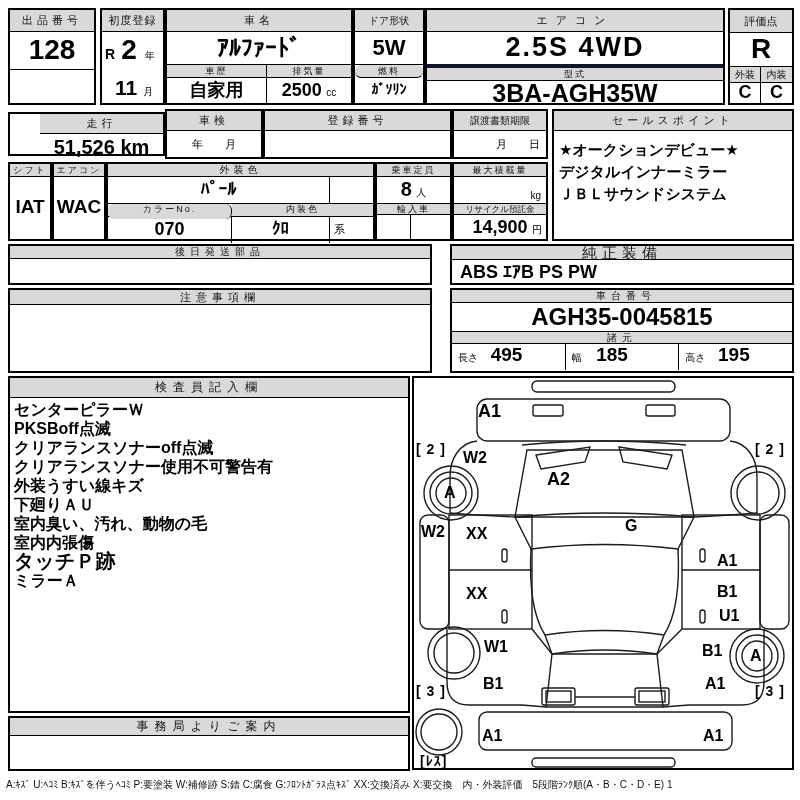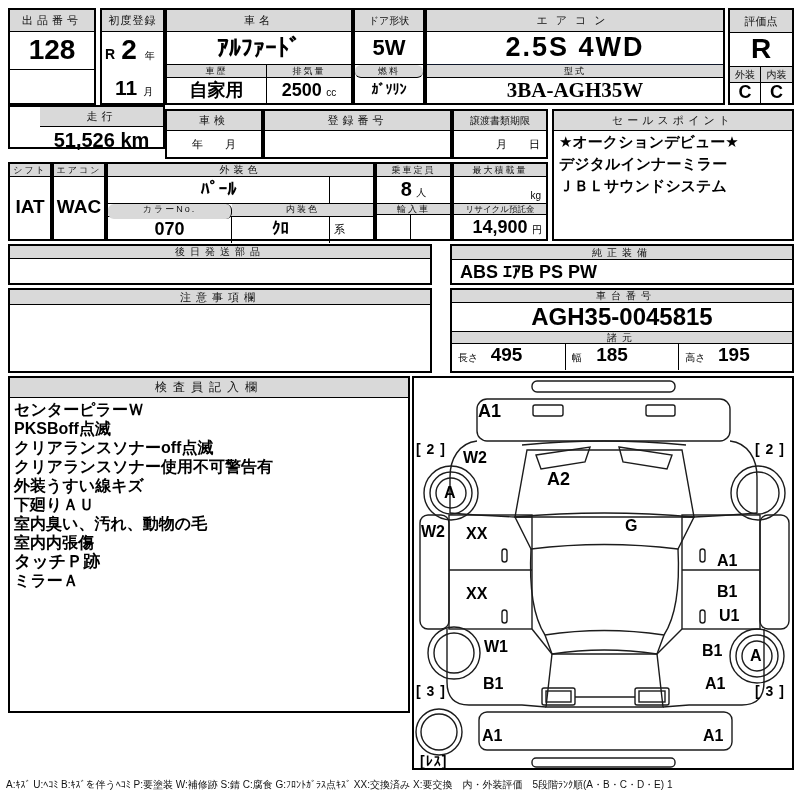--- a/index.html
+++ b/index.html
@@ -65,42 +65,42 @@
     <div class="v" style="height:32px;font-size:22px;line-height:31px;">5W</div>
     <div style="border-top:1px solid #000;">
       <div class="hd2" style="height:13px;line-height:12px;border-radius:6px;">燃料</div>
       <div class="v" style="font-size:14px;line-height:23px;">ｶﾞｿﾘﾝ</div>
     </div>
   </div>
 
   <div class="box" style="left:425px;top:8px;width:300px;height:97px;">
     <div class="hd" style="height:22px;line-height:21px;letter-spacing:8px;">エアコン</div>
     <div class="v" style="height:32px;font-size:27px;line-height:31px;letter-spacing:2px;">2.5S 4WD</div>
-    <div style="border-top:1px solid #0f172a;font-family:Liberation Serif, serif;">
+    <div style="border-top:4px solid #0f172a;">
       <div class="hd2" style="height:13px;line-height:12px;">型式</div>
-      <div class="v" style="font-size:21px;line-height:24px;">3BA-AGH35W</div>
+      <div class="v" style="font-size:25px;line-height:24px;">3BA-AGH35W</div>
     </div>
   </div>
 
   <div class="box" style="left:728px;top:8px;width:66px;height:97px;">
     <div class="hd" style="height:23px;line-height:22px;letter-spacing:0;font-size:11px;">評価点</div>
     <div class="v" style="height:33px;font-size:28px;line-height:32px;">R</div>
     <div class="row" style="border-top:1px solid #000;height:37px;">
       <div class="cell" style="width:31px;border-right:1px solid #000;">
         <div class="hd2" style="height:16px;line-height:15px;font-size:10px;letter-spacing:0;">外装</div>
         <div class="v" style="font-size:18px;line-height:19px;">C</div>
       </div>
       <div class="cell" style="flex:1;">
         <div class="hd2" style="height:16px;line-height:15px;font-size:10px;letter-spacing:0;">内装</div>
         <div class="v" style="font-size:18px;line-height:19px;">C</div>
       </div>
     </div>
   </div>
 
-  <div class="box" style="left:8px;top:105px;width:157px;height:44px;padding-left:30px;">
+  <div class="box" style="left:8px;top:112px;width:157px;height:44px;padding-left:30px;">
     <div class="hd" style="height:20px;line-height:19px;">走行</div>
     <div class="v" style="font-size:20px;line-height:27px;">51,526 km</div>
   </div>
 
   <div class="box" style="left:165px;top:109px;width:98px;height:50px;">
     <div class="hd" style="height:20px;line-height:19px;">車検</div>
     <div style="font-size:11px;text-align:center;line-height:26px;">年　　月</div>
   </div>
 
   <div class="box" style="left:263px;top:109px;width:189px;height:50px;">
@@ -108,21 +108,21 @@
     <div></div>
   </div>
 
   <div class="box" style="left:452px;top:109px;width:96px;height:50px;">
     <div class="hd" style="height:20px;line-height:19px;letter-spacing:0;font-size:10px;">譲渡書類期限</div>
     <div style="font-size:11px;text-align:right;padding-right:6px;line-height:26px;">月　　日</div>
   </div>
 
   <div class="box" style="left:552px;top:109px;width:242px;height:132px;">
     <div class="hd" style="height:20px;line-height:19px;">セールスポイント</div>
-    <div style="padding:0 5px;">
+    <div style="padding:8px 5px;">
       <div style="font-weight:bold;font-size:15px;line-height:22px;white-space:nowrap;">★オークションデビュー★</div>
       <div style="font-weight:bold;font-size:15px;line-height:22px;white-space:nowrap;">デジタルインナーミラー</div>
       <div style="font-weight:bold;font-size:15px;line-height:22px;white-space:nowrap;">ＪＢＬサウンドシステム</div>
     </div>
   </div>
 
   <div class="box" style="left:8px;top:162px;width:44px;height:79px;">
     <div class="hd2" style="height:13px;line-height:12px;">シフト</div>
     <div class="v" style="font-size:19px;line-height:60px;">IAT</div>
   </div>
@@ -174,21 +174,21 @@
       <span class="small">円</span>
     </div>
   </div>
 
   <div class="box" style="left:8px;top:244px;width:424px;height:41px;">
     <div class="hd2" style="height:13px;line-height:12px;font-size:10px;letter-spacing:5px;">後日発送部品</div>
     <div></div>
   </div>
 
   <div class="box" style="left:450px;top:244px;width:344px;height:41px;">
-    <div class="hd2" style="height:14px;line-height:13px;font-size:10px;letter-spacing:5px;">純正装備</div>
+    <div class="hd2" style="height:14px;line-height:13px;font-size:15px;letter-spacing:5px;">純正装備</div>
     <div style="font-weight:bold;font-size:18px;line-height:24px;padding-left:8px;white-space:nowrap;">ABS ｴｱB PS PW</div>
   </div>
 
   <div class="box" style="left:8px;top:288px;width:424px;height:85px;">
     <div class="hd2" style="height:15px;line-height:14px;font-size:11px;letter-spacing:5px;">注意事項欄</div>
     <div></div>
   </div>
 
   <div class="box" style="left:450px;top:288px;width:344px;height:85px;">
     <div class="hd2" style="height:13px;line-height:12px;font-size:10px;letter-spacing:5px;padding-left:8px;">車台番号</div>
@@ -214,25 +214,29 @@
     <div class="hd" style="height:20px;line-height:19px;font-size:12px;letter-spacing:6px;">検査員記入欄</div>
     <div style="padding:2px 4px;">
       <div style="font-weight:bold;font-size:16px;line-height:19px;">センターピラーＷ</div>
       <div style="font-weight:bold;font-size:16px;line-height:19px;">PKSBoff点滅</div>
       <div style="font-weight:bold;font-size:16px;line-height:19px;">クリアランスソナーoff点滅</div>
       <div style="font-weight:bold;font-size:16px;line-height:19px;">クリアランスソナー使用不可警告有</div>
       <div style="font-weight:bold;font-size:16px;line-height:19px;">外装うすい線キズ</div>
       <div style="font-weight:bold;font-size:16px;line-height:19px;">下廻りＡＵ</div>
       <div style="font-weight:bold;font-size:16px;line-height:19px;">室内臭い、汚れ、動物の毛</div>
       <div style="font-weight:bold;font-size:16px;line-height:19px;">室内内張傷</div>
-      <div style="font-weight:bold;font-size:17px;line-height:19px;">タッチＰ跡</div>
+      <div style="font-weight:bold;font-size:20px;line-height:19px;">タッチＰ跡</div>
       <div style="font-weight:bold;font-size:16px;line-height:19px;">ミラーＡ</div>
     </div>
   </div>
 
+  <div class="box" style="left:8px;top:716px;width:402px;height:55px;">
+    <div class="hd" style="height:18px;line-height:17px;font-size:12px;letter-spacing:6px;">事務局よりご案内</div>
+    <div></div>
+  </div>
 
   <div class="box" style="left:412px;top:376px;width:382px;height:394px;">
     <svg width="378" height="390" viewBox="0 0 378 390" style="position:absolute;left:0;top:0;" fill="none" stroke="#1c1c1c" stroke-width="1.4">
       <g>
           <rect x="118" y="3" width="143" height="11" rx="5"></rect>
         </g>
       <g>
         <rect x="63" y="21" width="253" height="42" rx="10"></rect>
         <rect x="119" y="27" width="30" height="11" rx="2"></rect>
         <rect x="232" y="27" width="29" height="11" rx="2"></rect>

